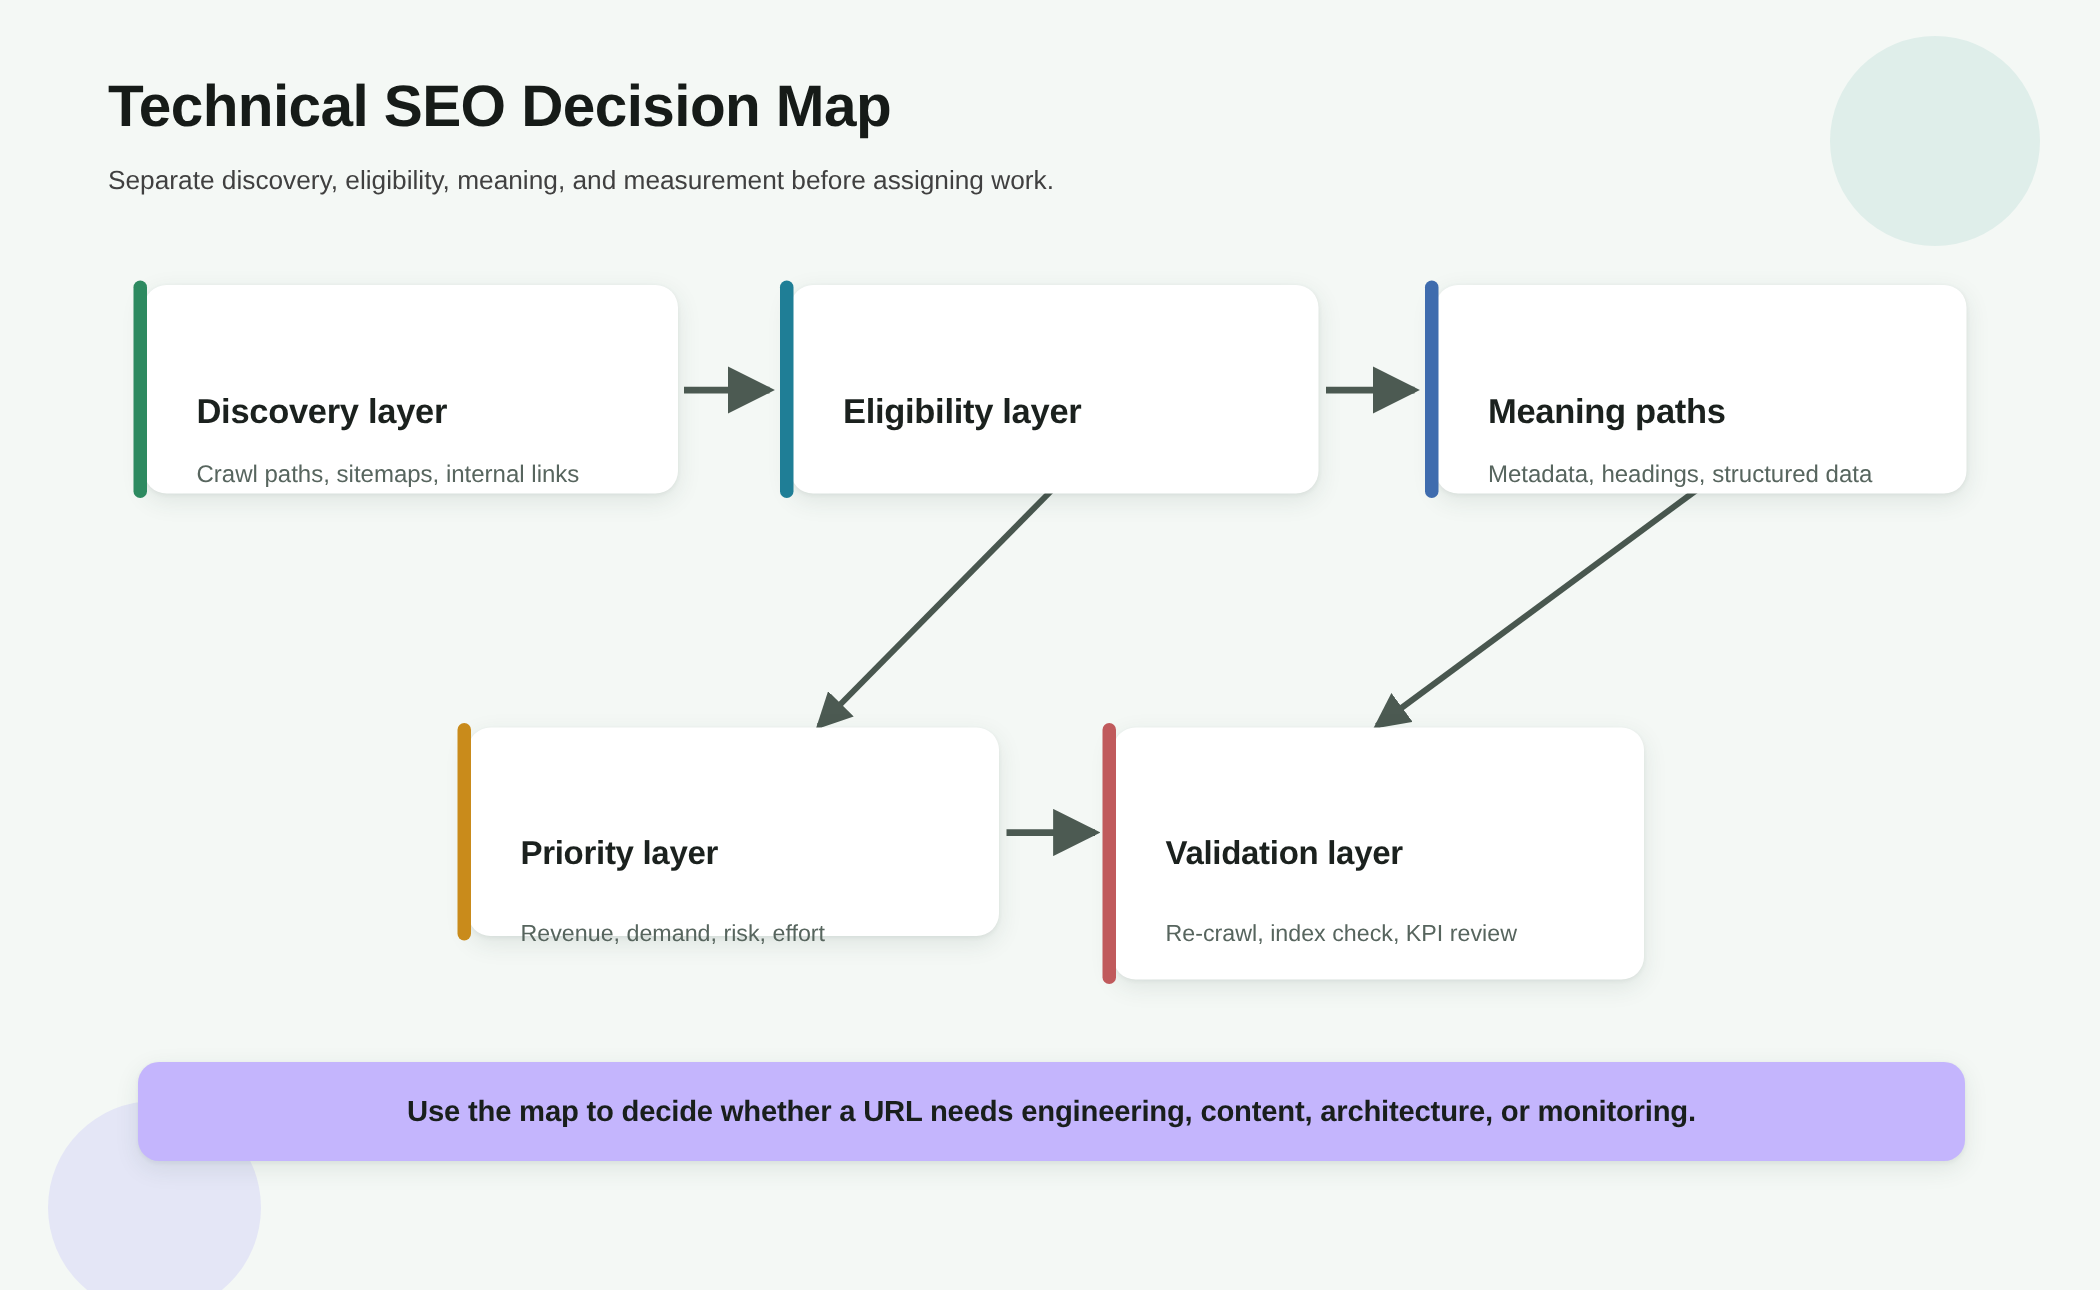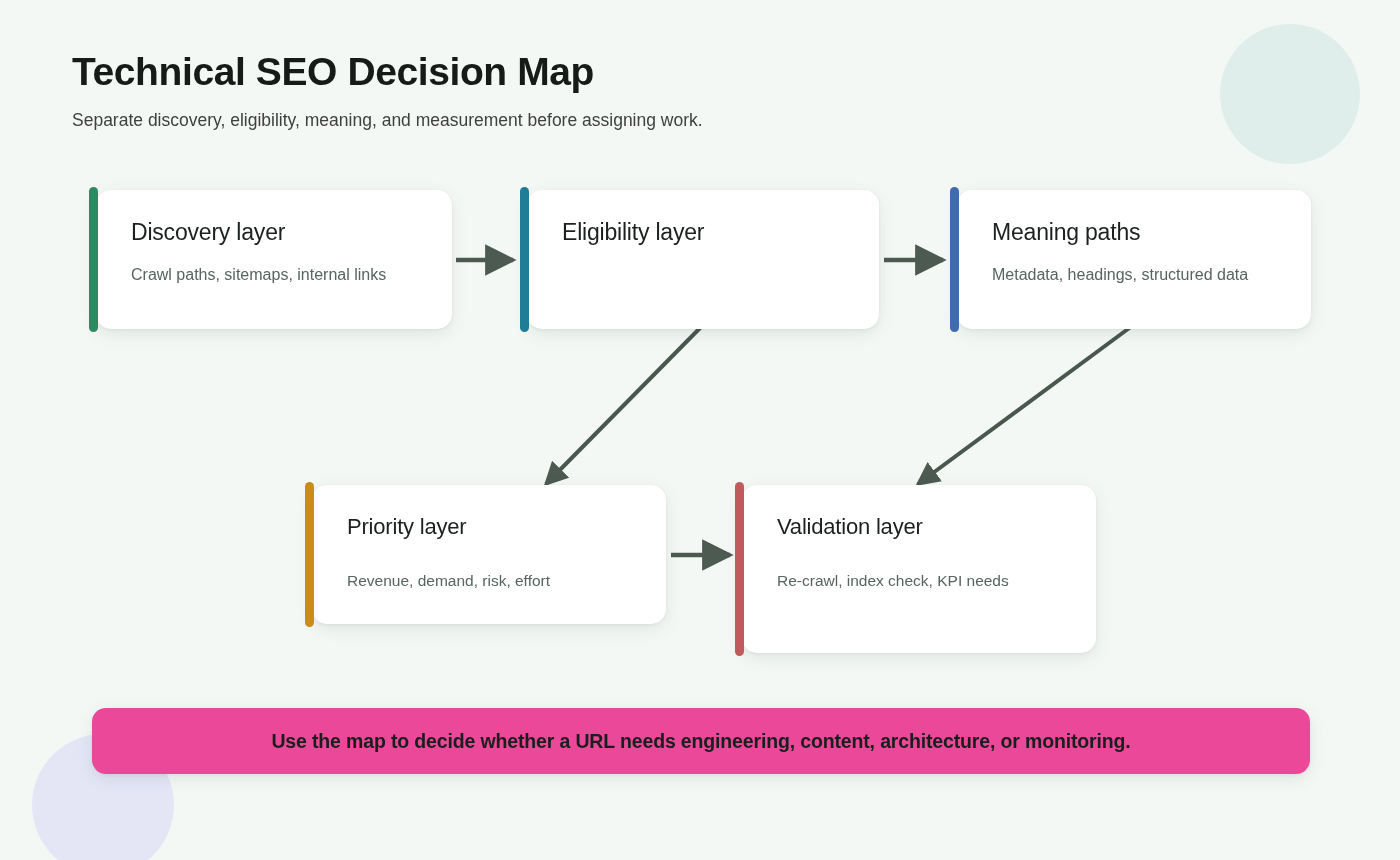--- a/index.html
+++ b/index.html
@@ -101,25 +101,26 @@
   }
   .node-body {
     padding: 30px 28px 28px 35px;
     display: flex;
     flex-direction: column;
     justify-content: flex-start;
     width: 100%;
   }
   .node-title {
     font-size: 23px;
-    font-weight: normal;
+    font-weight: bold;
     color: #1b211e;
     line-height: 1.1;
     white-space: nowrap;
     letter-spacing: -0.2px;
+    margin-top: 42px;
   }
   .node-desc {
     margin-top: 20px;
     font-size: 16px;
     color: #57655e;
     line-height: 1.2;
     white-space: nowrap;
   }
 
   
@@ -135,21 +136,21 @@
   #card-validation .node-desc  { font-size: 15.5px; margin-top: 33px; }
 
   
   #footer-callout {
     position: absolute;
     left: 92px;
     top: 708px;
     width: 1218px;
     height: 66px;
     z-index: 3;
-    background: #ec4899;
+    background: #c4b5fd;
     border-radius: 14px;
     box-shadow: 0 5px 16px rgba(42, 64, 54, 0.10),
                 0 1px 3px rgba(42, 64, 54, 0.06);
     display: flex;
     align-items: center;
     justify-content: center;
   }
   #footer-text {
     font-size: 19.5px;
     font-weight: bold;
@@ -230,19 +231,19 @@
   <div class="node-body">
     <div class="node-title">Priority layer</div>
     <div class="node-desc">Revenue, demand, risk, effort</div>
   </div>
 </div>
 
 <div class="node-card" id="card-validation">
   <span class="node-accent" style="background: rgb(192, 90, 92);"></span>
   <div class="node-body">
     <div class="node-title">Validation layer</div>
-    <div class="node-desc">Re-crawl, index check, KPI needs</div>
+    <div class="node-desc">Re-crawl, index check, KPI review</div>
   </div>
 </div>
 
 <div id="footer-callout">
   <div id="footer-text">Use the map to decide whether a URL needs engineering, content, architecture, or monitoring.</div>
 </div>
 
 </body></html>

